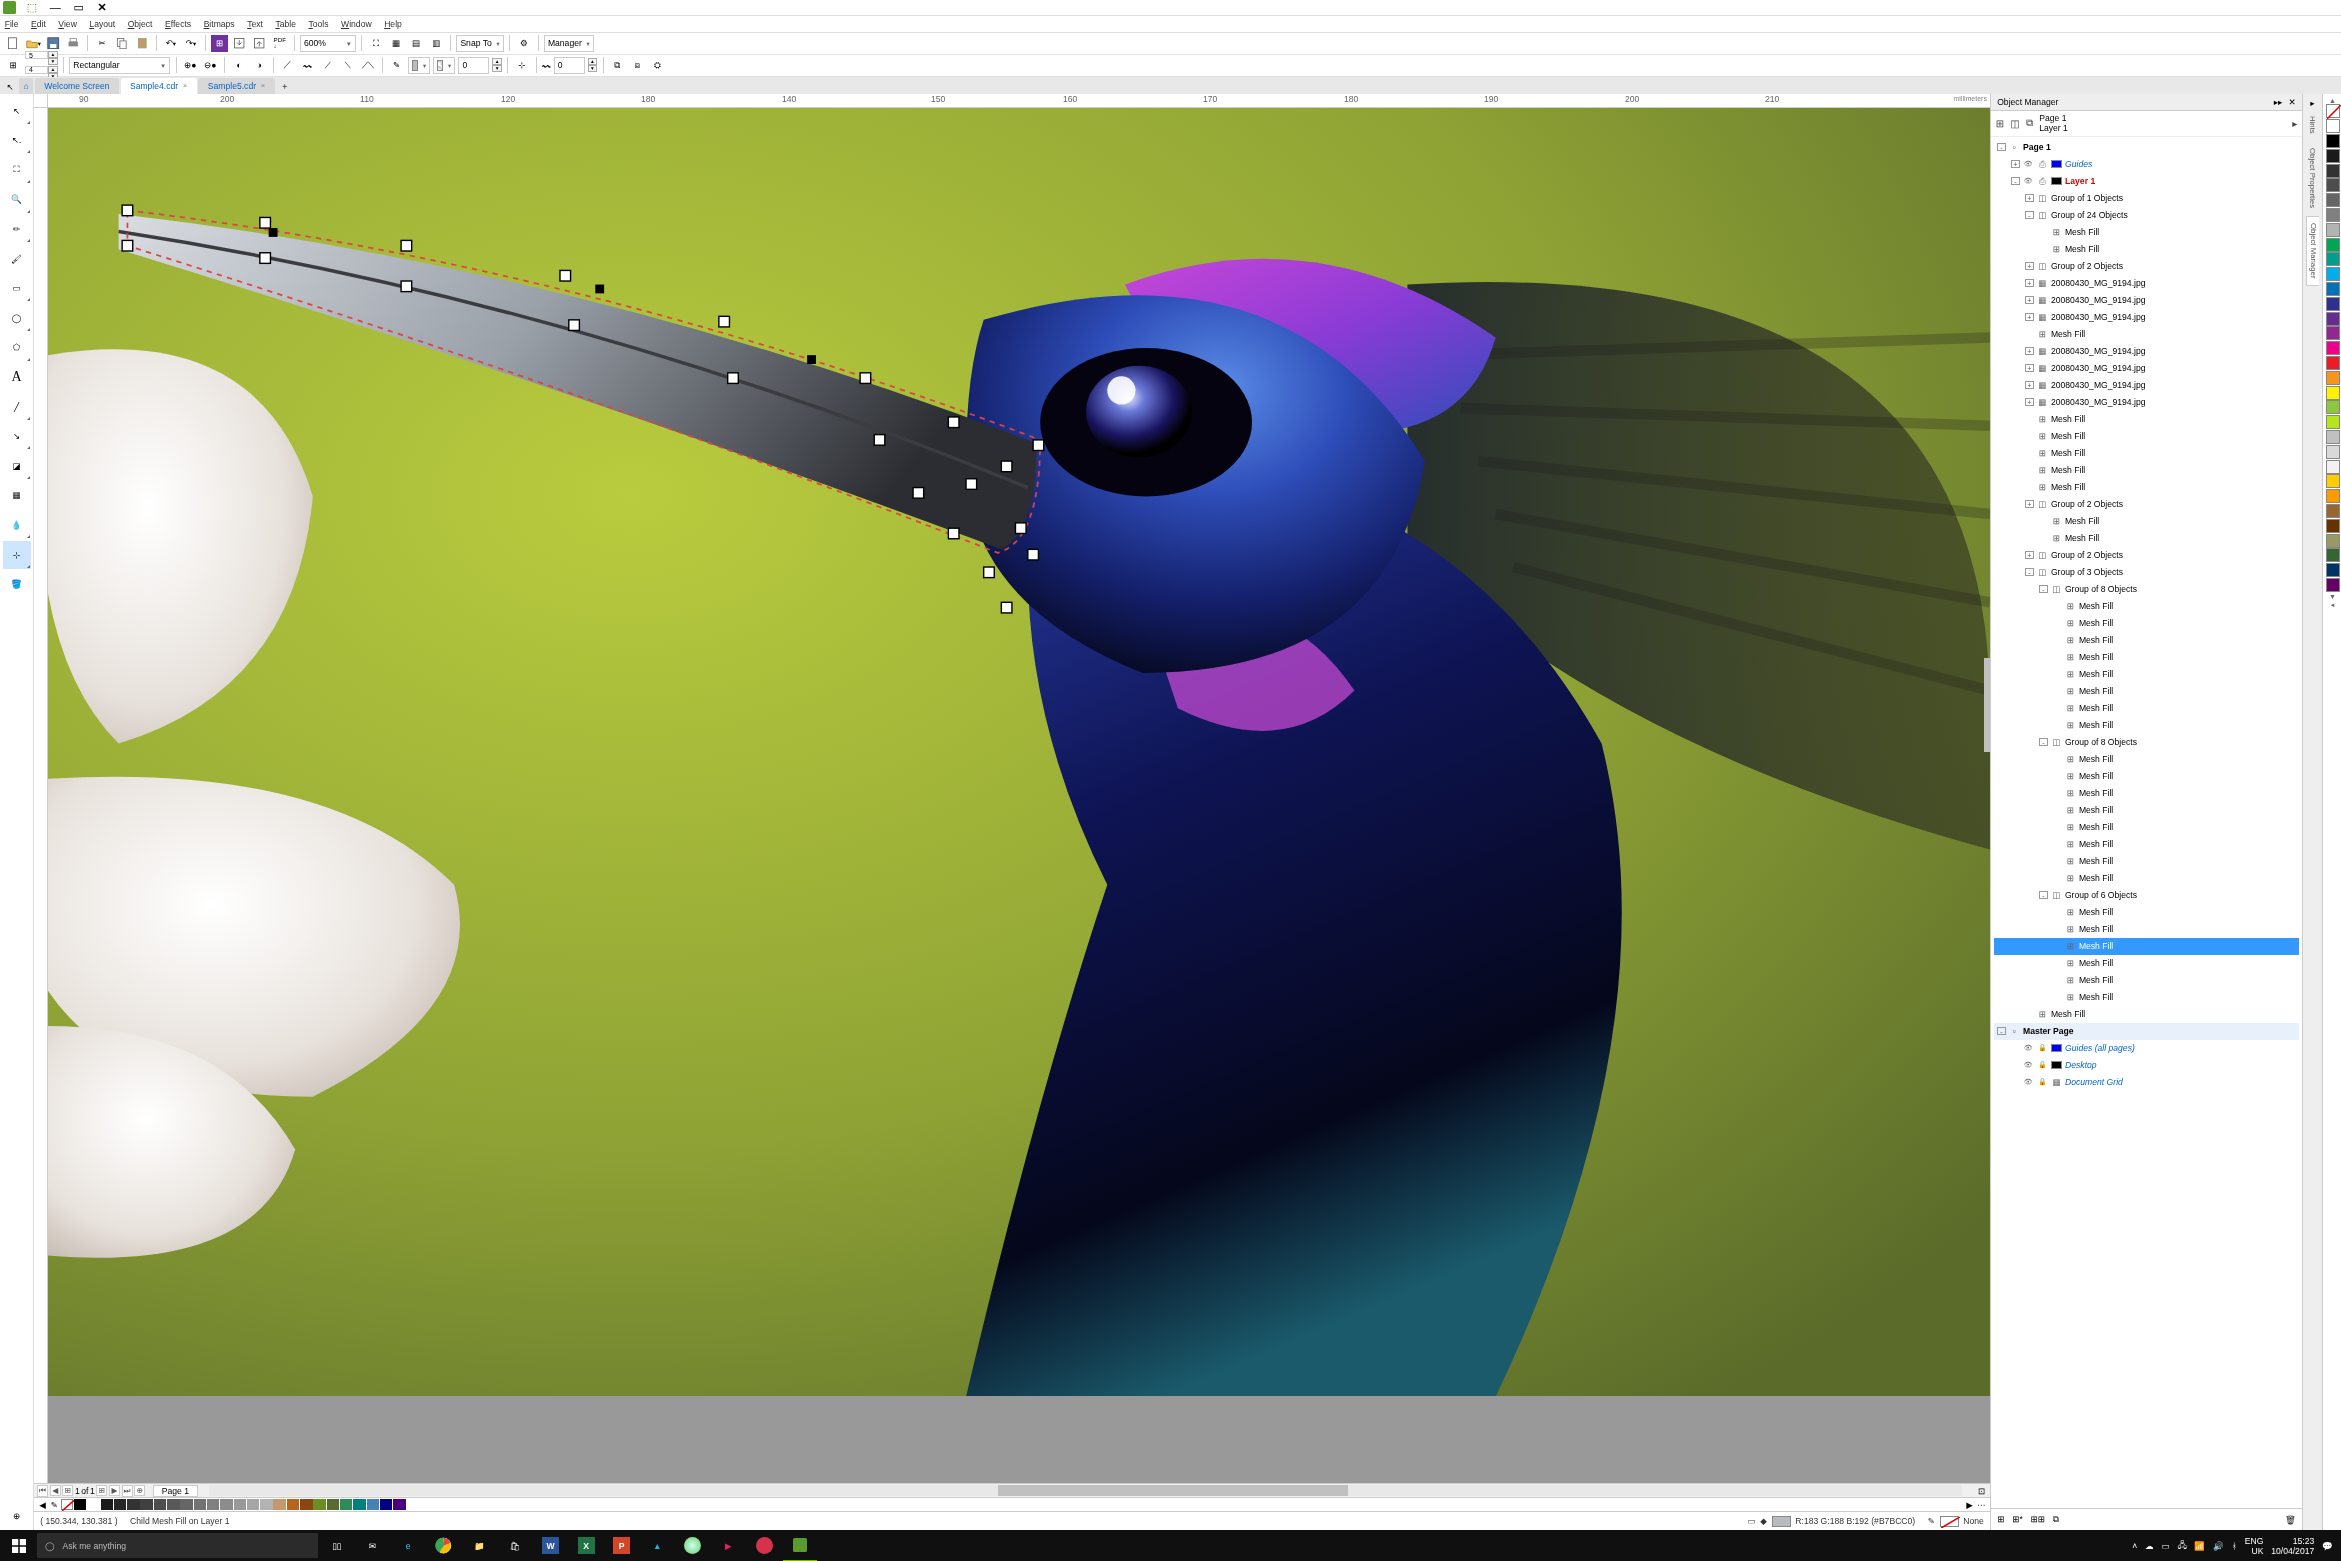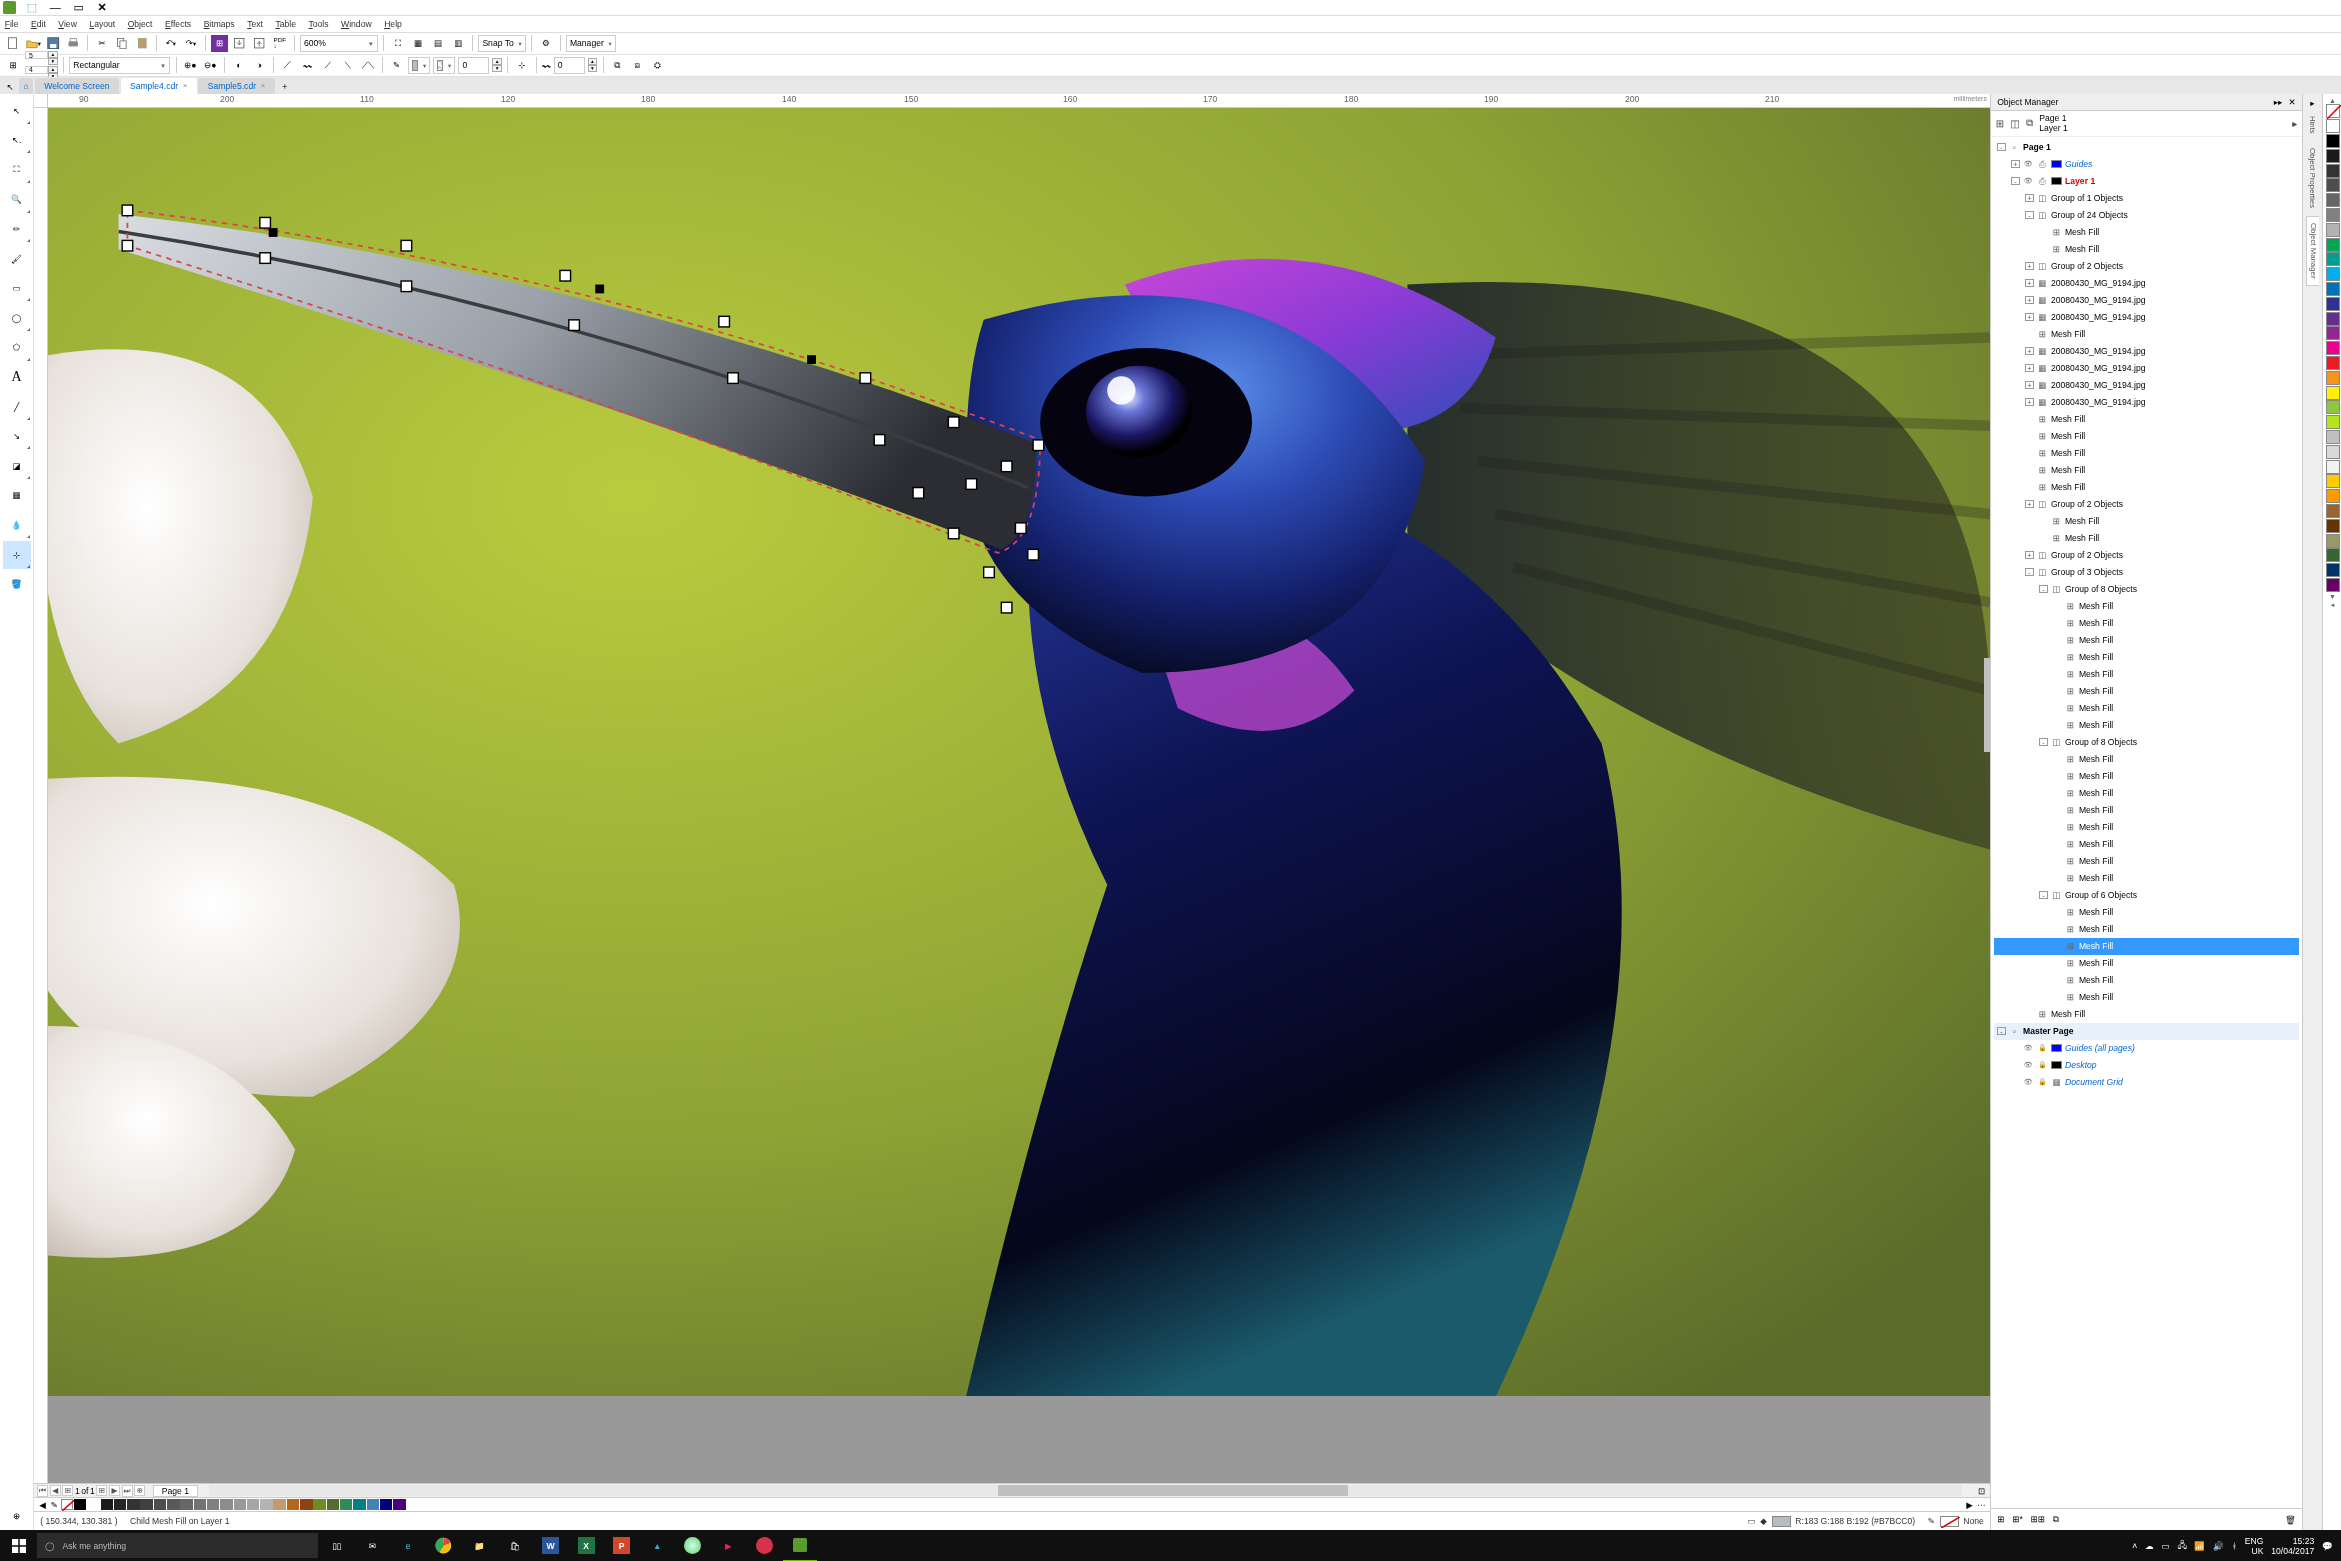--- a/index.html
+++ b/index.html
@@ -181,21 +181,21 @@
       </svg>
     </div>
   <div class="tbtn">
       <svg width="12.5" height="12.5" viewBox="0 0 16 16">
         <rect x="2" y="2" width="12" height="12" fill="none" stroke="#555"></rect>
         <path d="M8 12V6M5 9l3-3 3 3" stroke="#555" fill="none"></path>
       </svg>
     </div>
   <div class="tbtn" style="font-size:6.2px;line-height:6.2px;">PDF<br>↓</div>
   <div class="tsep"></div>
-  <div class="tdrop" style="width:78px;">
+  <div class="tdrop" style="width:56px;">
       <span>600%</span>
       <span class="arr" style="margin-left:auto;">▼</span>
     </div>
   <div class="tsep"></div>
   <div class="tbtn">⛶</div>
   <div class="tbtn">▦</div>
   <div class="tbtn">▤</div>
   <div class="tbtn">▥</div>
   <div class="tsep"></div>
   <div class="tdrop">
@@ -324,21 +324,21 @@
   <div class="workarea">
     <div class="ruler-h">
       <div class="ruler-corner"></div>
       <div class="ruler-ticks" id="ruler-h">
           <span style="left: 31px;">90</span>
           <span style="left: 172px;">200</span>
           <span style="left: 312px;">110</span>
           <span style="left: 453px;">120</span>
           <span style="left: 593px;">180</span>
           <span style="left: 734px;">140</span>
-          <span style="left: 856px;">150</span>
+          <span style="left: 883px;">150</span>
           <span style="left: 1015px;">160</span>
           <span style="left: 1155px;">170</span>
           <span style="left: 1296px;">180</span>
           <span style="left: 1436px;">190</span>
           <span style="left: 1577px;">200</span>
           <span style="left: 1717px;">210</span>
         </div>
       <div style="position:absolute;right:3.1px;top:1.6px;font-size:7px;color:#888;">millimeters</div>
     </div>
     <div class="canvas-row">

